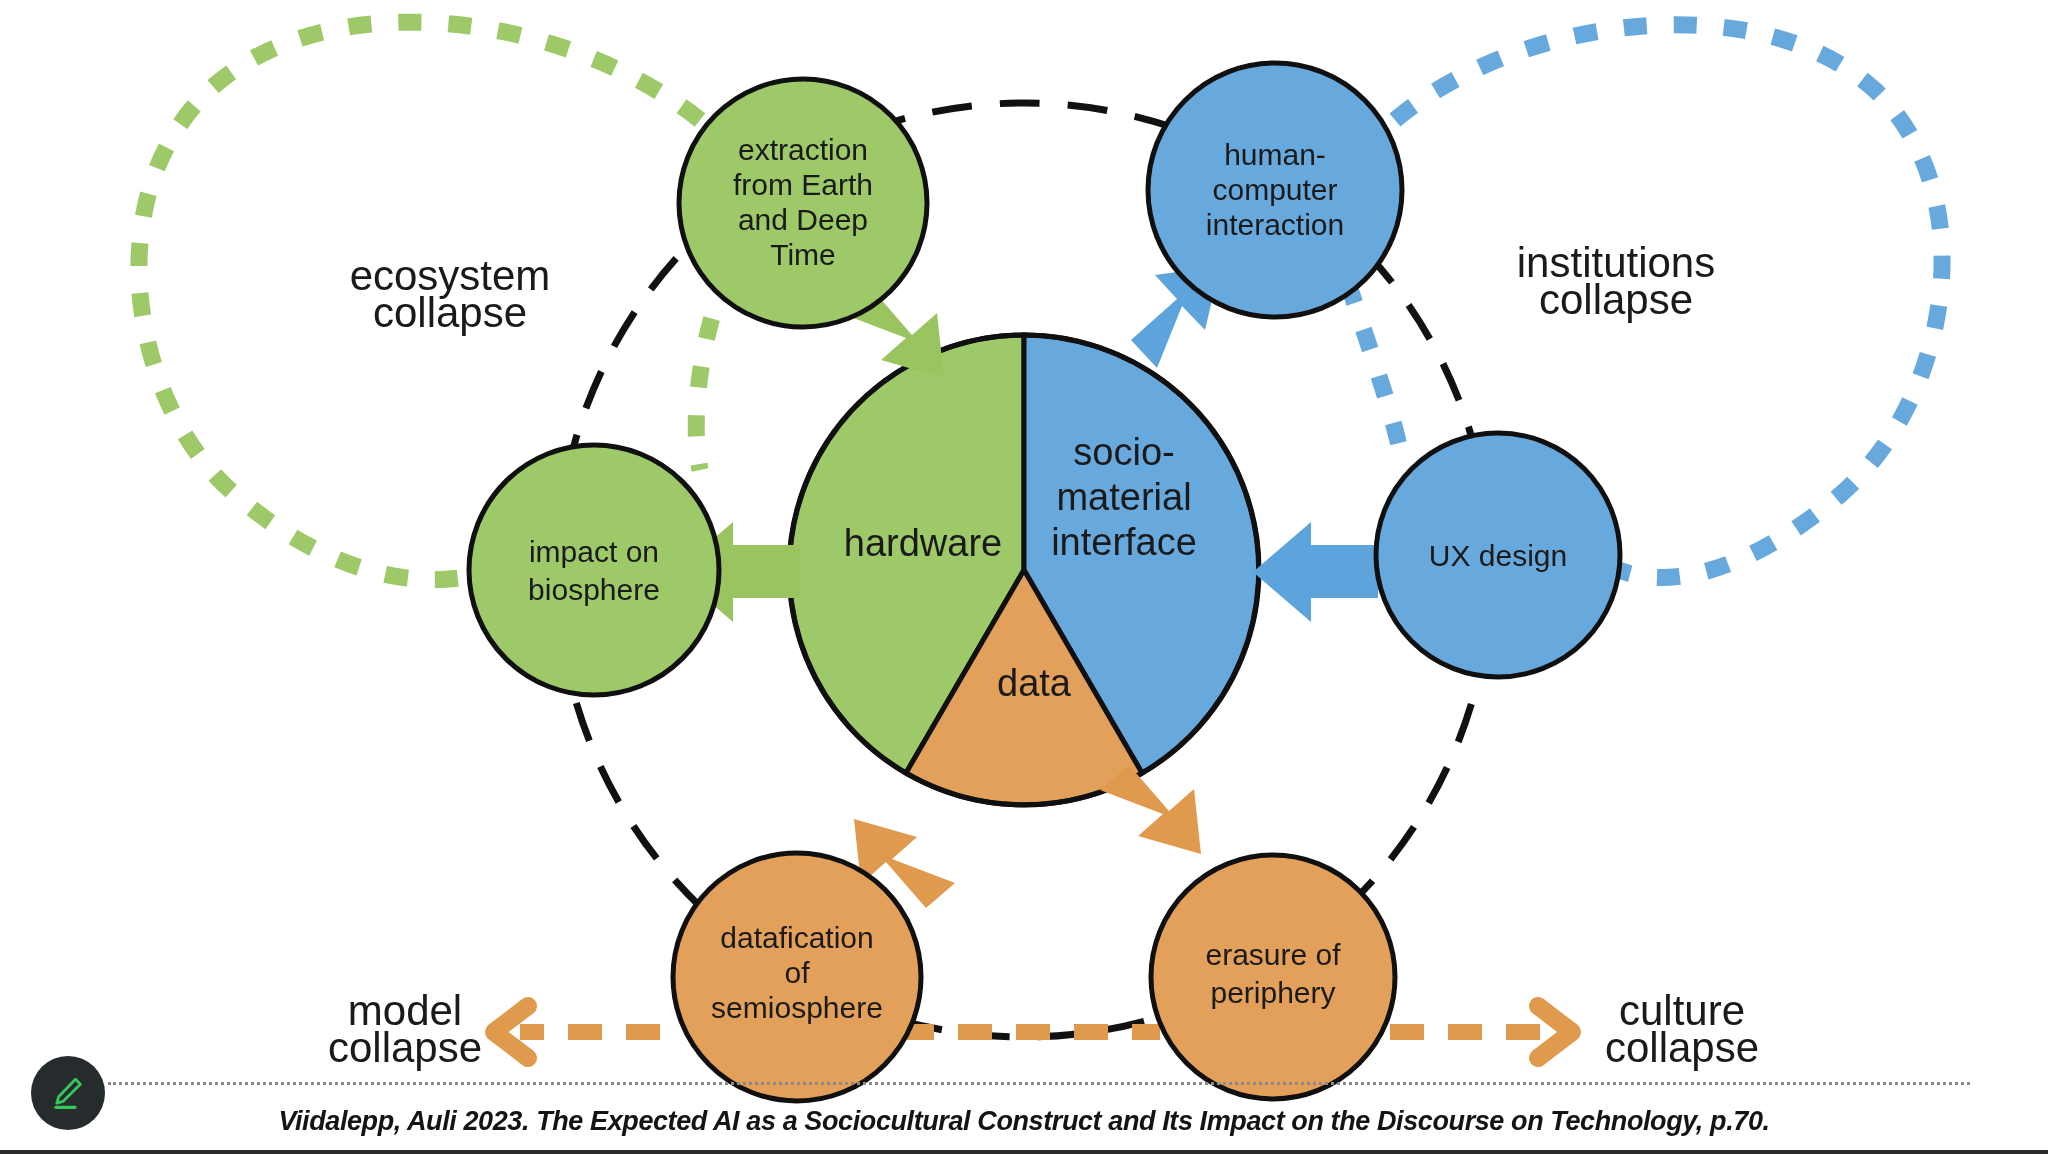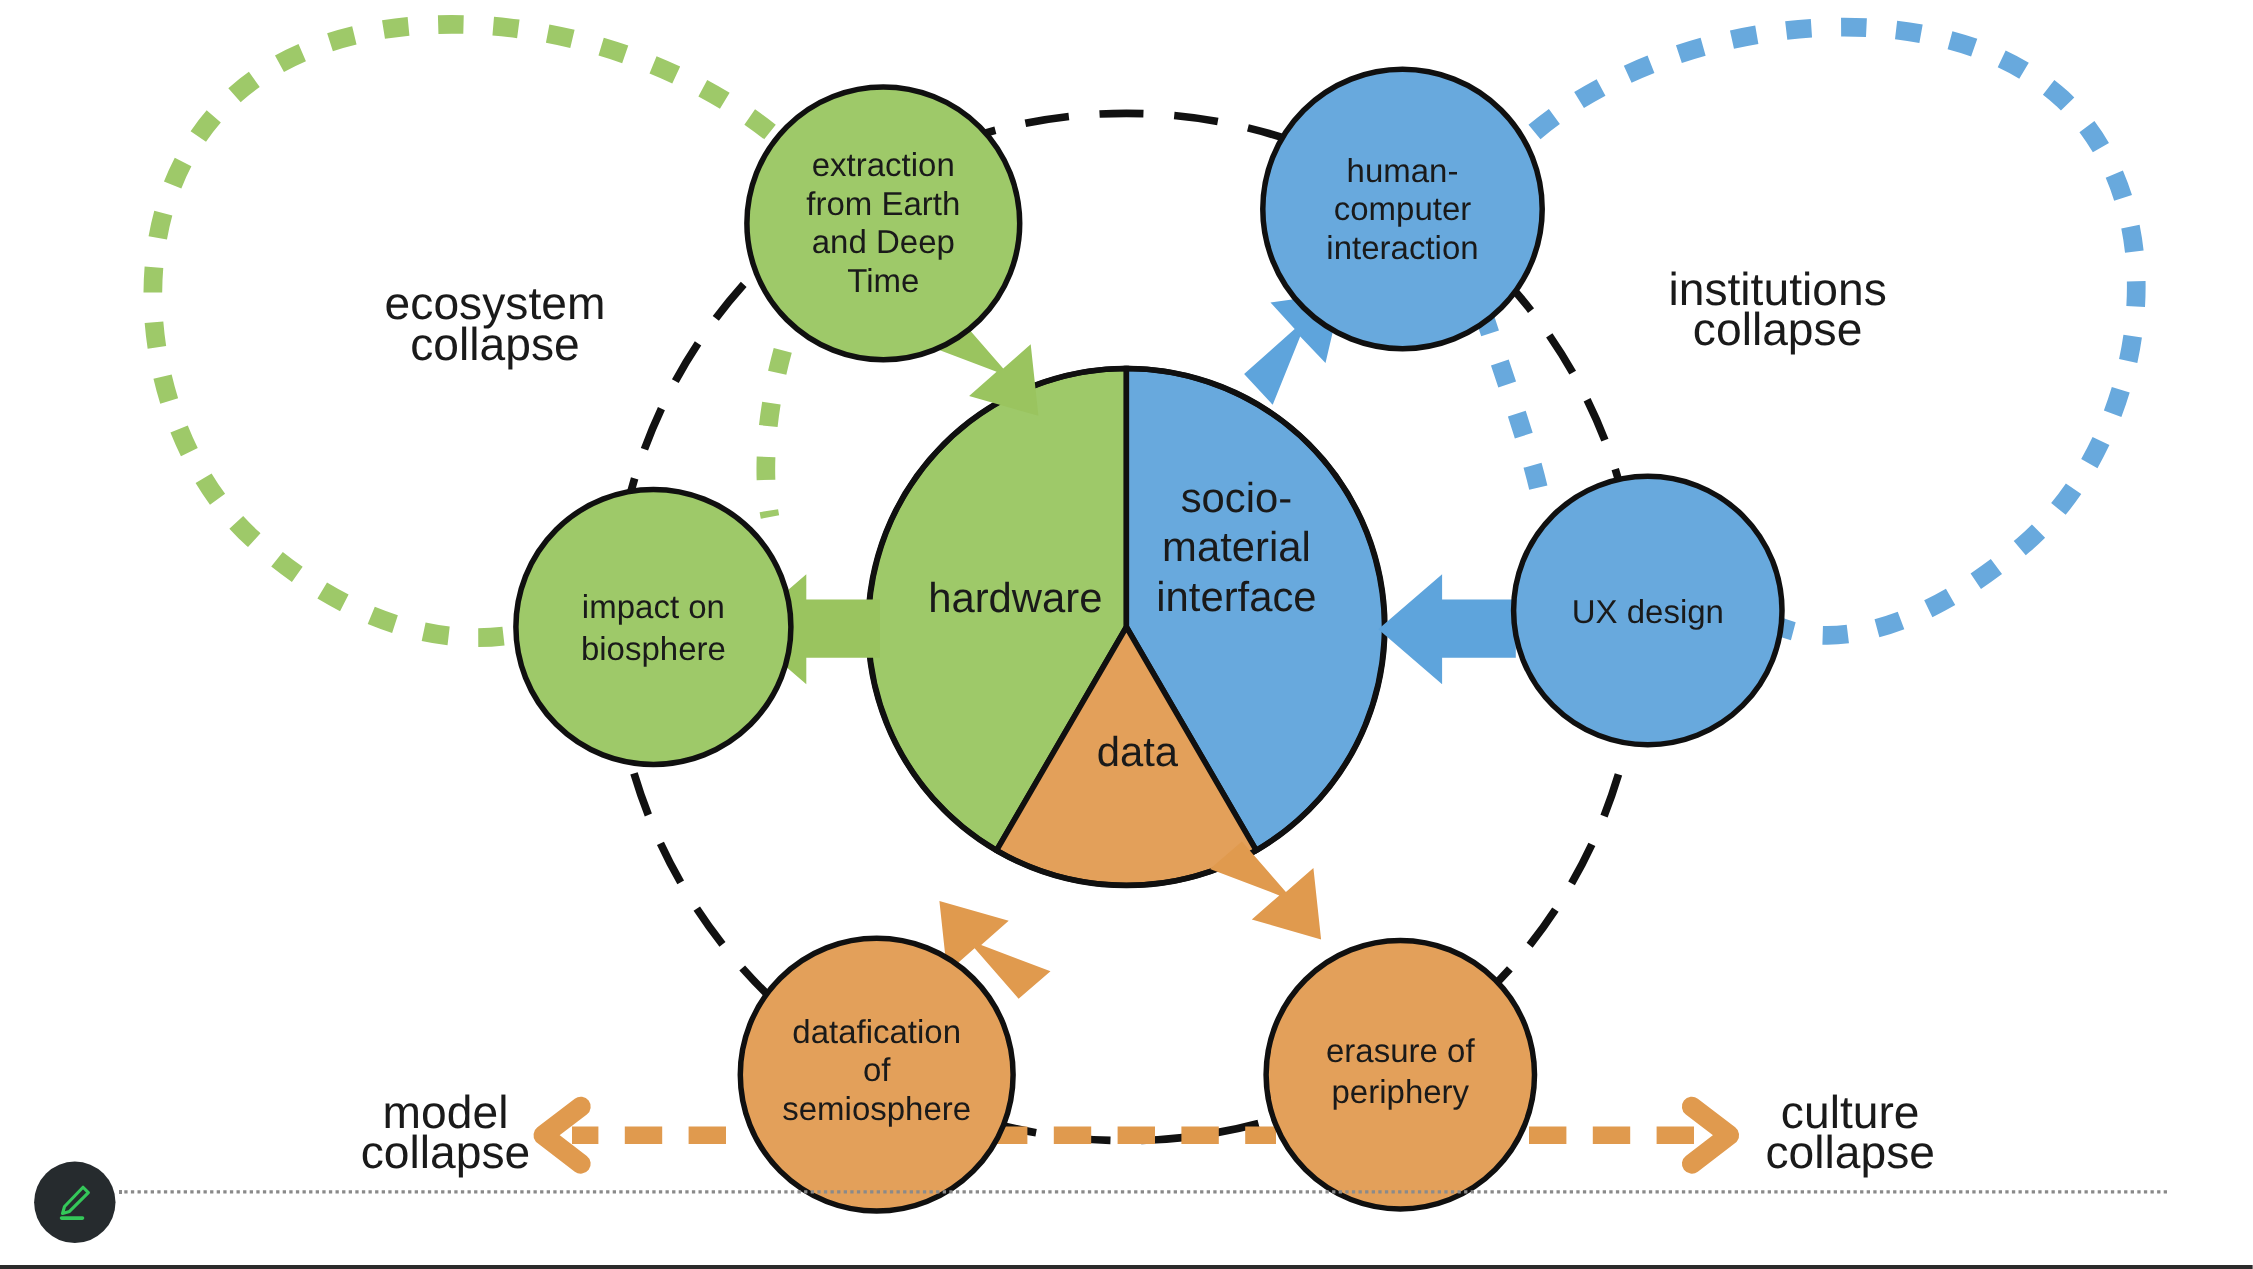--- a/index.html
+++ b/index.html
@@ -208,20 +208,21 @@
       <text x="405" y="1025">model</text>
       <text x="405" y="1062">collapse</text>
 
       <text x="1682" y="1025">culture</text>
       <text x="1682" y="1062">collapse</text>
     </g>
   </svg>
 
   <div id="caption-bar">
     <div id="caption-rule"></div>
+    <div id="caption-text">Viidalepp, Auli 2023. The Expected AI as a Sociocultural Construct and Its Impact on the Discourse on Technology, p.70.</div>
     <div id="bottom-edge"></div>
   </div>
 
   <button id="edit-fab" aria-label="Edit">
     <span>
       <svg width="40" height="40" viewBox="0 0 24 24" fill="none" stroke="#34c759" stroke-width="1.7" stroke-linecap="round" stroke-linejoin="round">
         <path d="M16.5 3.8 L19.4 6.7 L9.1 17 L5.3 18.1 L6.4 14.3 Z"></path>
         <line x1="4.8" y1="20.6" x2="16.2" y2="20.6" stroke-width="2"></line>
       </svg>
     </span>

